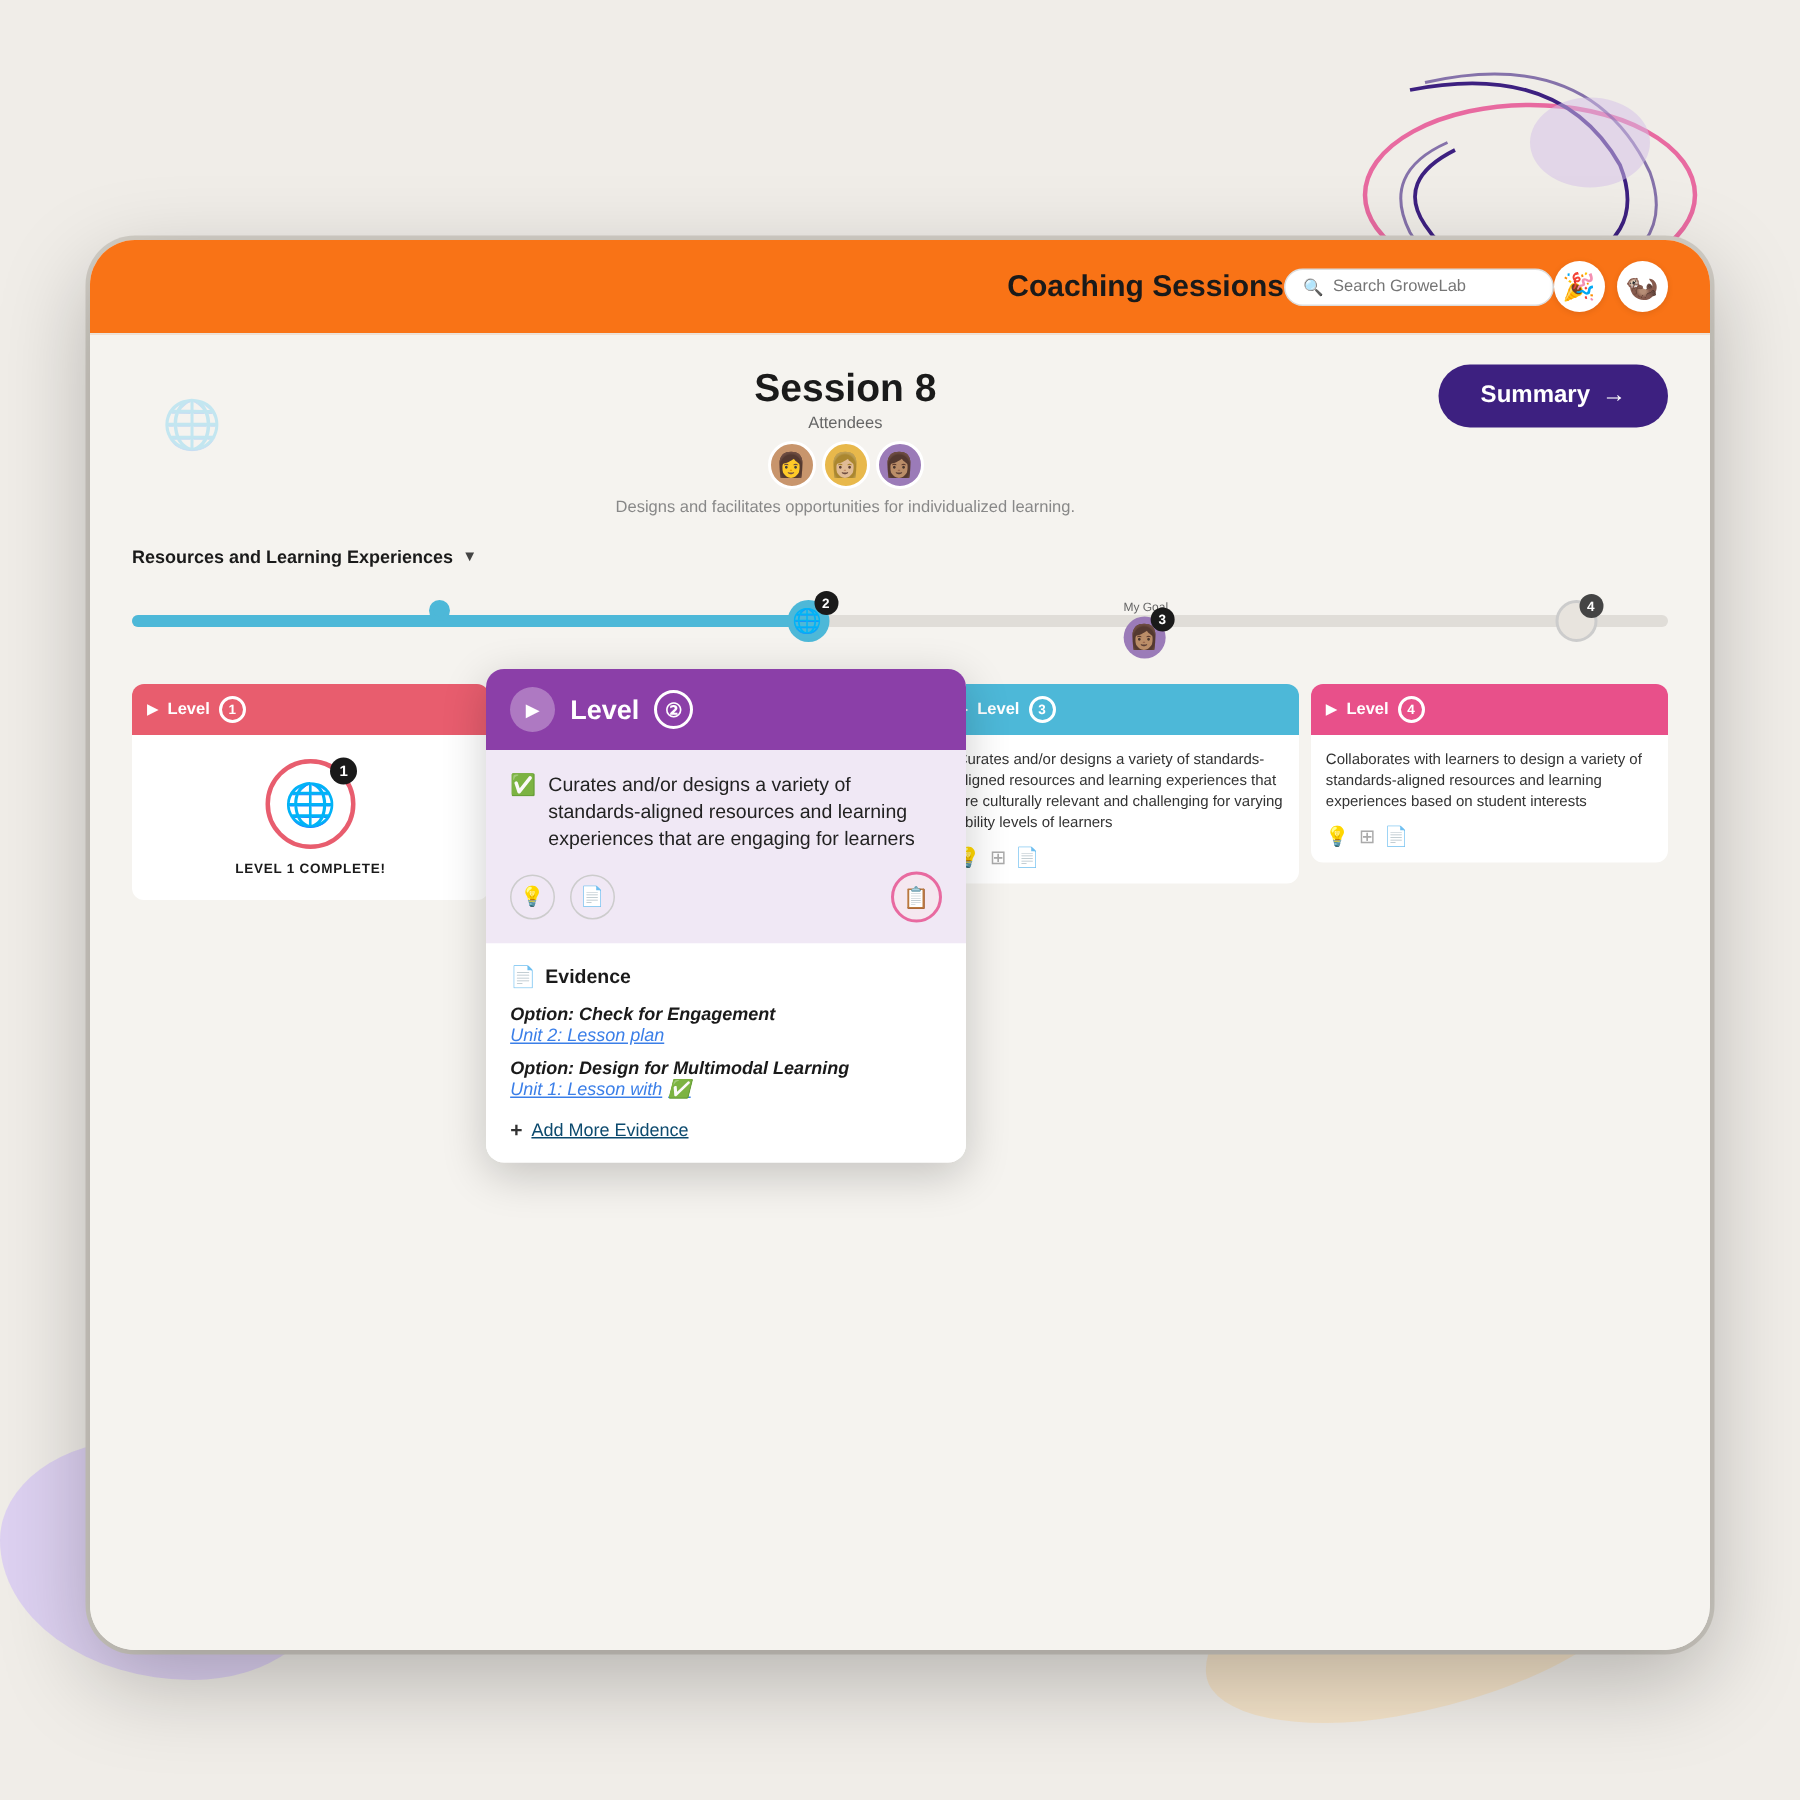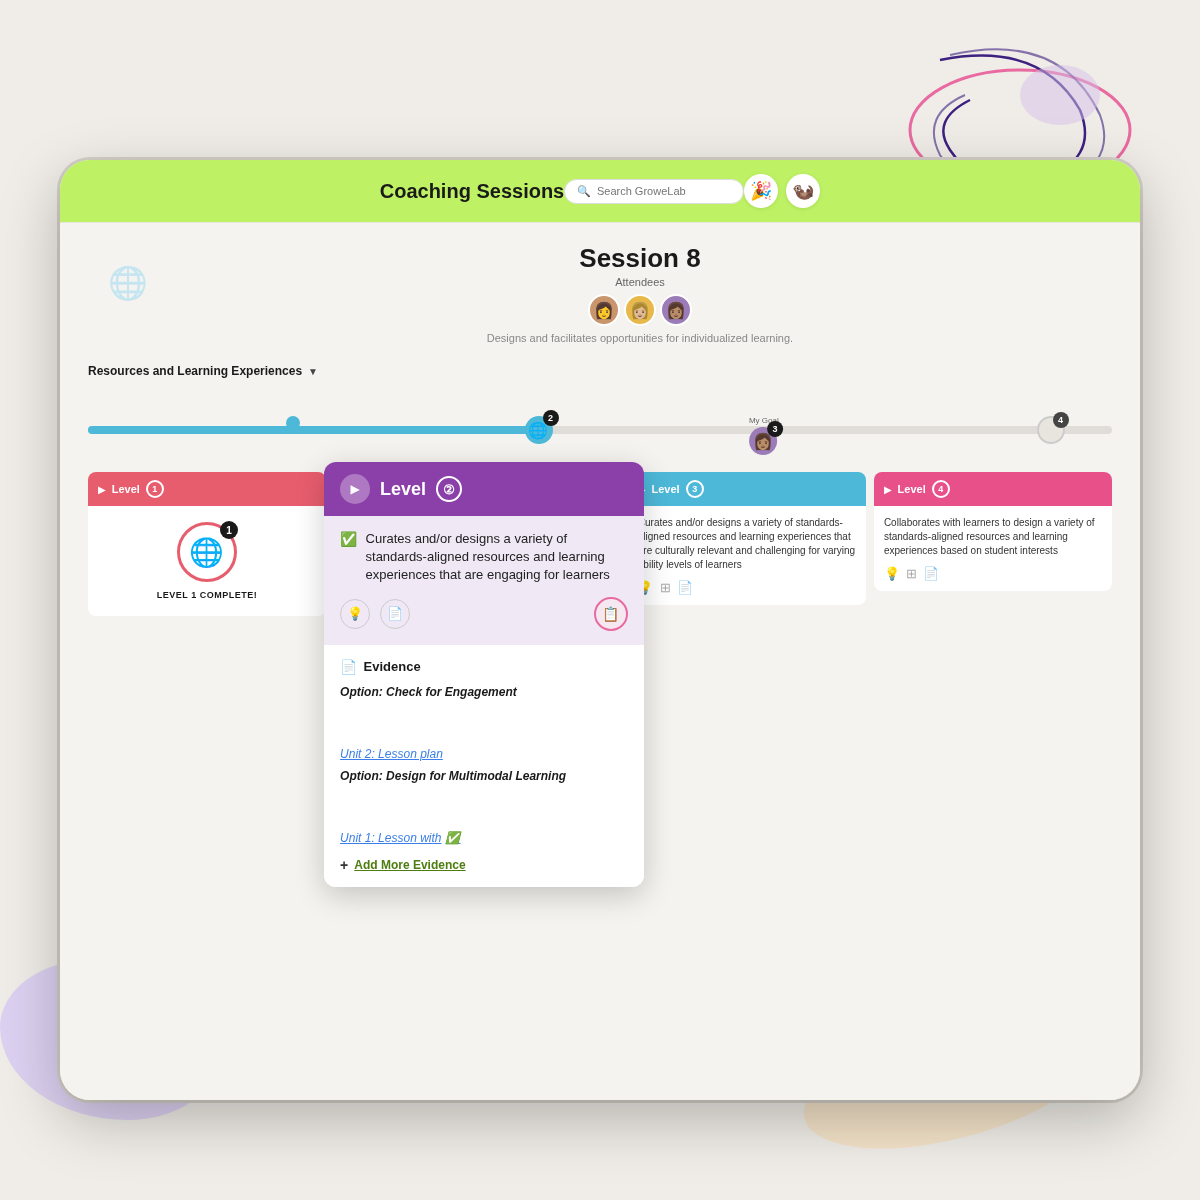--- a/index.html
+++ b/index.html
@@ -51,25 +51,25 @@
       right: 60px;
       bottom: 100px;
       background: #f5f3ef;
       border-radius: 30px;
       box-shadow: 0 20px 60px rgba(0,0,0,0.25), 0 0 0 3px #d4d0c8;
       overflow: hidden;
     }
 
     
     .top-bar {
-      background: #bef264;
+      background: #f97316;
       padding: 14px 28px;
       display: flex;
       align-items: center;
-      justify-content: center;
+      justify-content: flex-end;
       border-bottom: 1px solid #e8e4de;
     }
     .app-title {
       font-size: 20px;
       font-weight: 800;
       color: #1a1a1a;
     }
     .search-bar {
       display: flex;
       align-items: center;
@@ -196,21 +196,21 @@
       align-items: center;
       gap: 8px;
       white-space: nowrap;
     }
 
     
     .resources-bar {
       display: flex;
       align-items: center;
       gap: 6px;
-      margin: 10px 0 28px;
+      margin: 10px 0 12px;
     }
     .resources-label {
       font-size: 12px;
       font-weight: 700;
       color: #1a1a1a;
     }
     .dropdown-arrow {
       font-size: 10px;
       color: #444;
     }
@@ -527,42 +527,41 @@
       color: #1a1a1a;
     }
     .option-link {
       font-size: 12px;
       color: #3b7fe8;
       text-decoration: underline;
       cursor: pointer;
       display: flex;
       align-items: flex-end;
       gap: 4px;
-      margin-top: 48px;
     }
     .check-sm {
       color: #8b3fa8;
       font-size: 12px;
     }
     .add-evidence {
       display: flex;
       align-items: center;
       gap: 6px;
       margin-top: 12px;
       cursor: pointer;
     }
     .add-plus {
       color: #333;
       font-size: 14px;
       font-weight: 700;
     }
     .add-text {
       font-size: 12px;
-      font-weight: 700;
-      color: #4d7c0f;
+      font-weight: 400;
+      color: #0c4a6e;
       text-decoration: underline;
     }
 
     
     .brush-container {
       position: absolute;
       pointer-events: none;
     }
   </style>
 </head>
@@ -620,20 +619,24 @@
         <div class="session-title">Session 8</div>
         <div class="attendees-label">Attendees</div>
         <div class="avatars">
           <div class="avatar avatar-1">👩</div>
           <div class="avatar avatar-2">👩🏼</div>
           <div class="avatar avatar-3">👩🏽</div>
         </div>
         <div class="topic-subtitle">Designs and facilitates opportunities for individualized learning.</div>
       </div>
 
+      <button class="summary-btn">
+        <span>Summary</span>
+        <span>→</span>
+      </button>
     </div>
 
     <div class="resources-bar">
       <span class="resources-label">Resources and Learning Experiences</span>
       <span class="dropdown-arrow">▼</span>
     </div>
 
     <div class="progress-track">
       <div class="track-line"></div>
       <div class="track-filled"></div>

